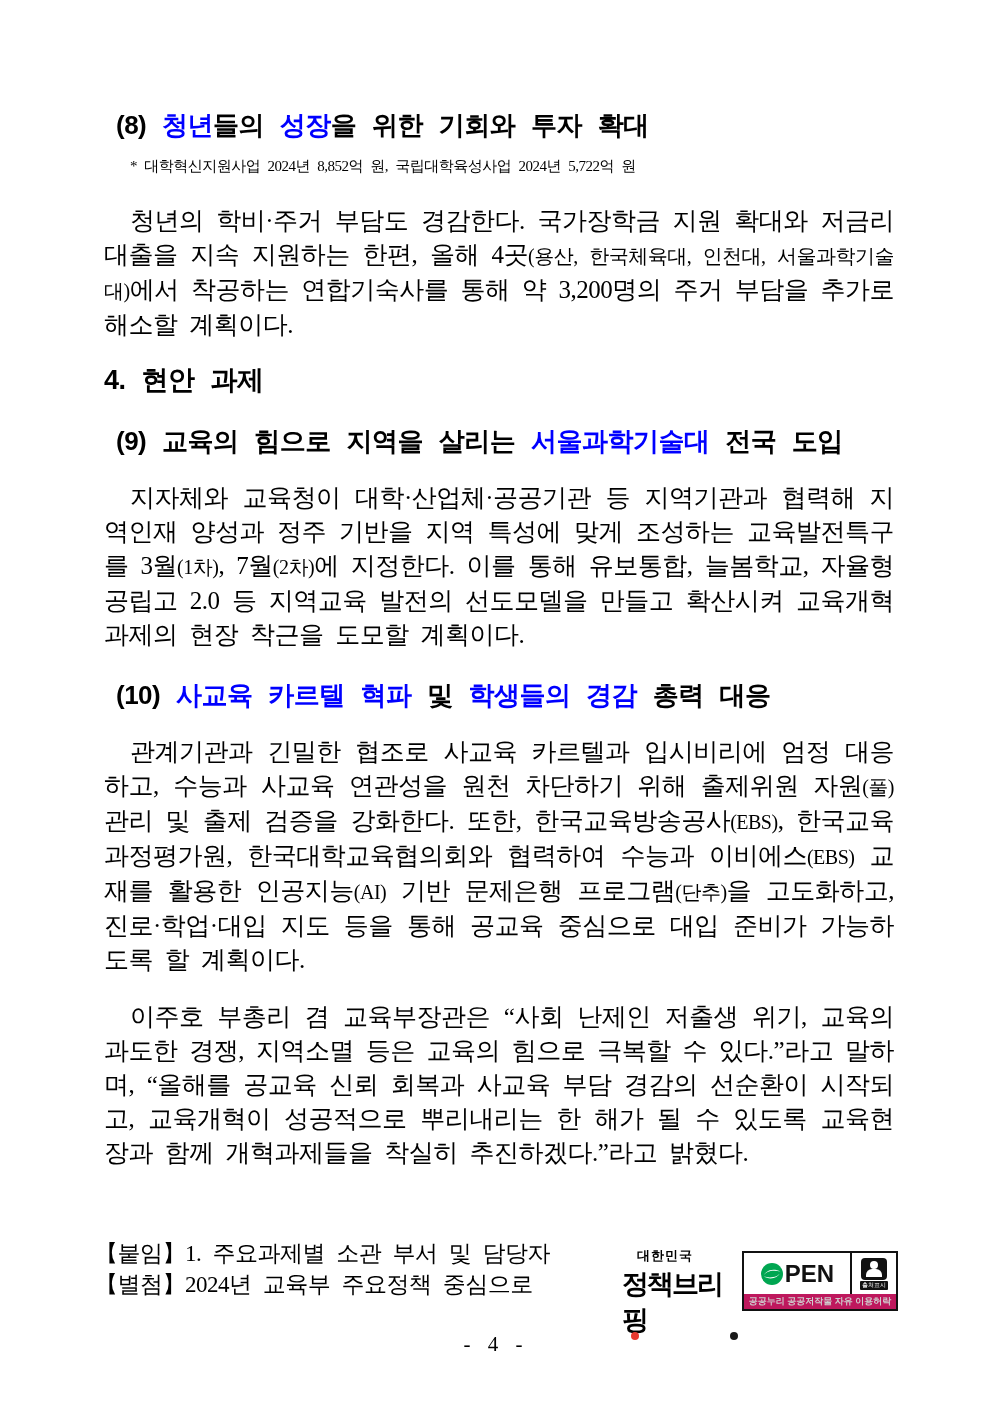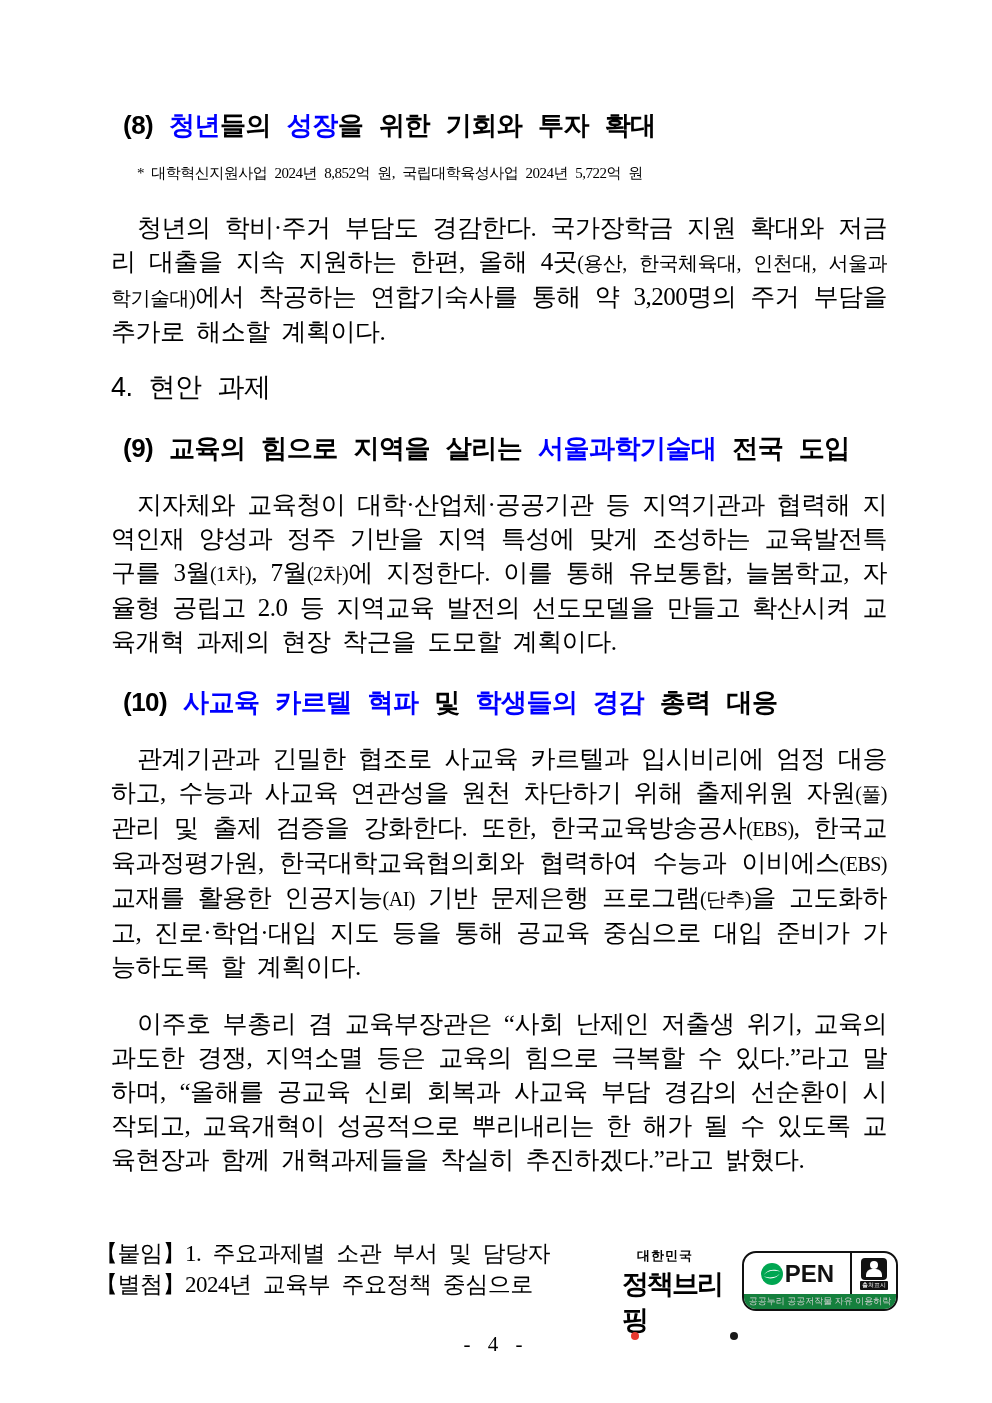--- a/index.html
+++ b/index.html
@@ -9,33 +9,33 @@
     margin:0 auto;
     background:#ffffff;
     font-family:"Liberation Serif",serif;
     color:#000;
     overflow:hidden;
   }
   .content{
     position:absolute;
     left:95px;top:108px;width:808px;
   }
-  .blk{margin:16px;}
+  .blk{margin:9px;}
   .blk-heading{
     font-family:"Liberation Sans",sans-serif;
     font-weight:bold;
     font-size:26px;line-height:34px;
     padding-left:12px;
     word-spacing:9px;
     margin-top:26px;
     letter-spacing:-0.5px;
   }
   .blk-section{
     font-family:"Liberation Sans",sans-serif;
-    font-weight:normal;
+    font-weight:bold;
     font-size:27px;line-height:36px;
     word-spacing:9px;
     margin-top:20px;
     letter-spacing:-0.5px;
   }
   .blk-para{
     font-size:25px;line-height:34px;
     text-align:justify;
     text-indent:26px;
     word-spacing:6px;
@@ -75,21 +75,21 @@
   .logo-briefing .dot-red{
     position:absolute;left:9px;bottom:-2px;width:8px;height:8px;border-radius:50%;
     background:#e8382f;
   }
   .logo-briefing .dot-black{
     position:absolute;right:2px;bottom:-2px;width:8px;height:8px;border-radius:50%;
     background:#1a1a1a;
   }
   .logo-open{
     position:absolute;left:742px;top:1251px;width:152px;height:56px;
-    border:2px solid #111;border-radius:14px;background:#fff;
+    border:2px solid #111;border-radius:0;background:#fff;
     font-family:"Liberation Sans",sans-serif;
     display:flex;flex-direction:column;overflow:hidden;
   }
   .open-top{flex:1;display:flex;align-items:center;}
   .open-word{
     flex:1;display:flex;align-items:center;justify-content:center;gap:1px;
     font-weight:bold;font-size:24px;letter-spacing:0;color:#111;
   }
   .open-o{width:24px;height:24px;display:block;}
   .open-divider{width:2px;background:#111;height:100%;}
@@ -100,22 +100,22 @@
     width:26px;height:22px;background:#111;border-radius:4px;position:relative;
   }
   .person-head{
     position:absolute;left:9px;top:3px;width:8px;height:8px;border-radius:50%;background:#fff;
   }
   .person-body{
     position:absolute;left:5px;top:11px;width:16px;height:8px;border-radius:6px 6px 0 0;background:#fff;
   }
   .badge-label{font-size:6px;background:#111;color:#fff;padding:0 2px;margin-top:1px;border-radius:1px;}
   .open-bar{
-    height:15px;background:#15803d;color:#cfcfcf;
-    font-size:9px;font-weight:normal;letter-spacing:0;
+    height:15px;background:#be185d;color:#cfcfcf;
+    font-size:9px;font-weight:bold;letter-spacing:0;
     display:flex;align-items:center;justify-content:center;white-space:nowrap;
   }
   .page-number{
     position:absolute;left:0;right:0;top:1332px;
     text-align:center;font-size:21px;letter-spacing:6px;
   }
 </style>
 </head>
 <body>
 

